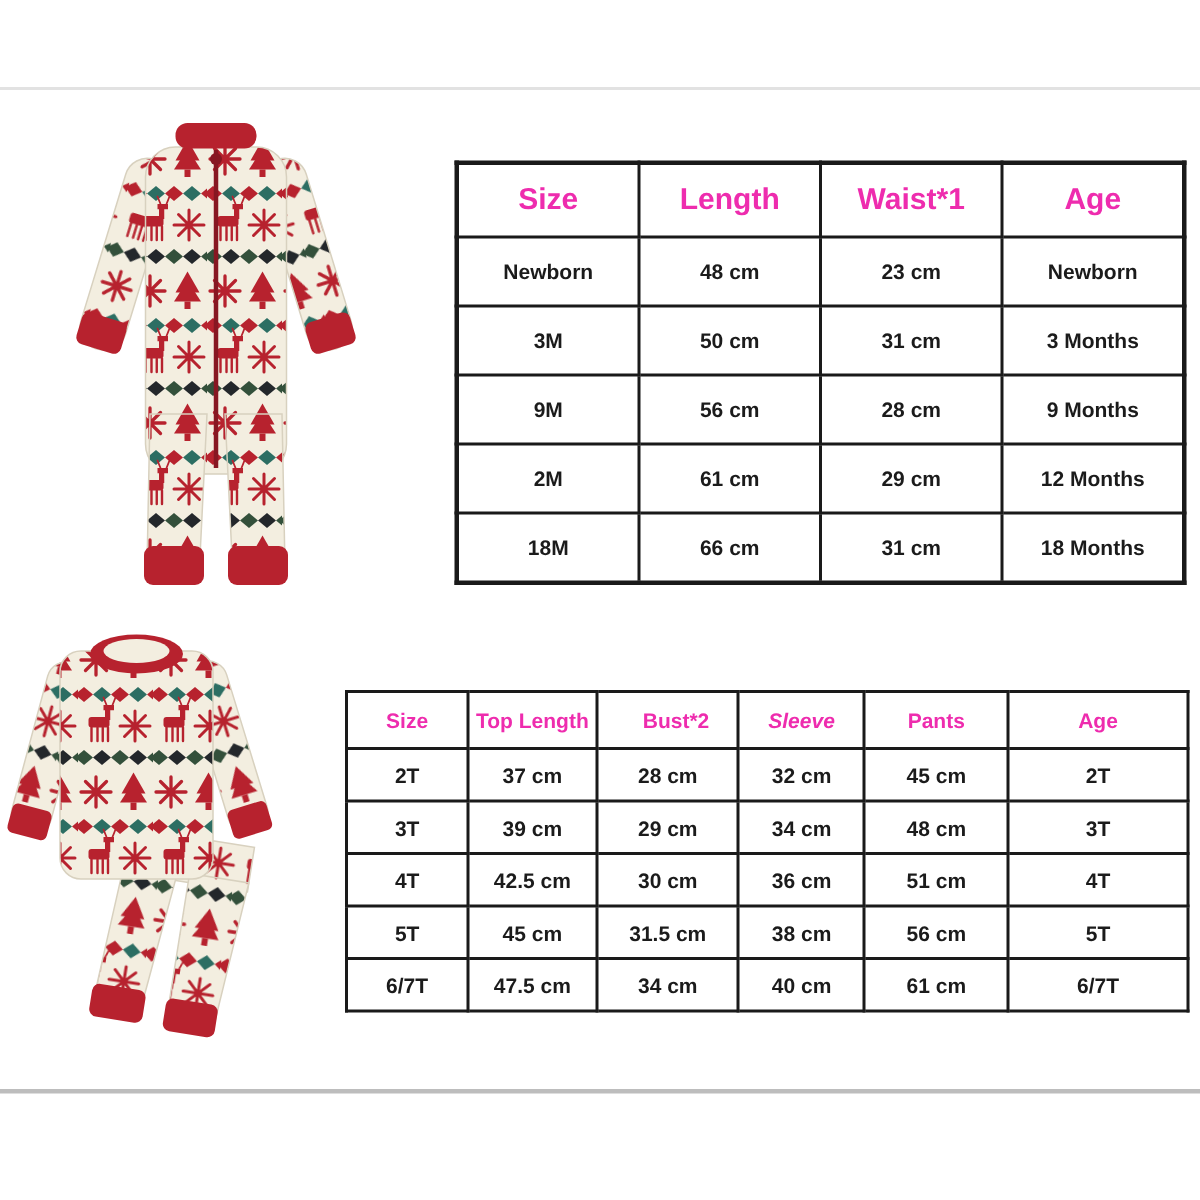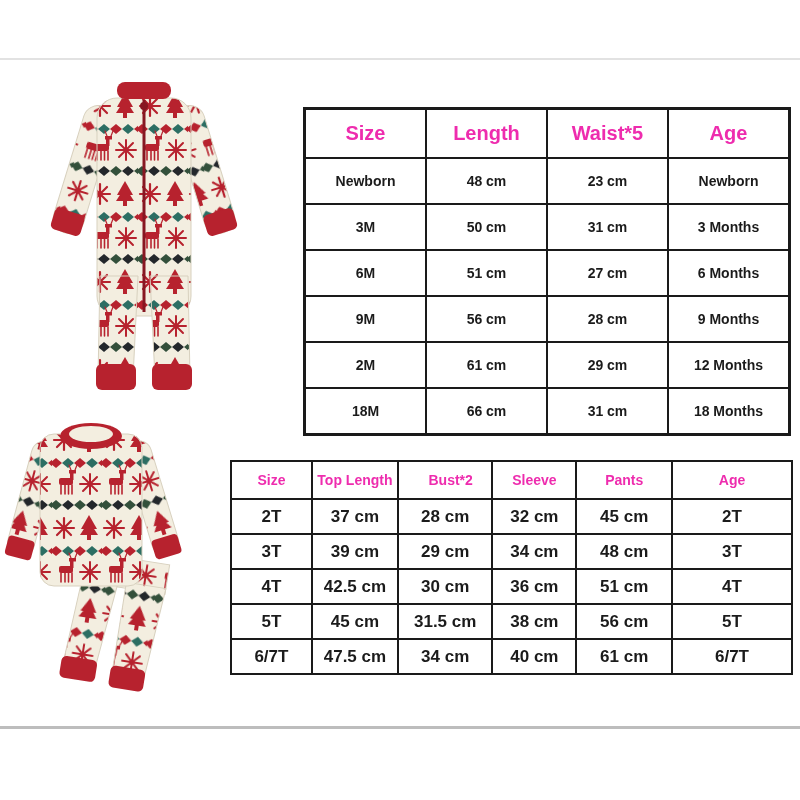--- a/index.html
+++ b/index.html
@@ -31,25 +31,25 @@
     text-align:center;font-weight:bold;color:var(--table-text);
   }
   .chart1{left:303px;top:107px;width:488px;border:3px solid var(--table-border);}
   .chart1 th,.chart1 td{border:2px solid var(--table-border);overflow:hidden;}
   .chart1 th{height:45px;font-size:20px;color:var(--header-magenta);}
   .chart1 td{height:42px;font-size:14px;}
   .chart1 th{width:25%;}
   .chart2{left:230px;top:460px;width:563px;border:2px solid var(--table-border);}
   .chart2 th,.chart2 td{border:2px solid var(--table-border);overflow:hidden;}
   .chart2 th{height:34px;font-size:14px;color:var(--header-magenta);}
-  .chart2 td{height:31px;font-size:17px;text-align:center;}
+  .chart2 td{height:31px;font-size:14px;text-align:center;}
   .chart2 th:nth-child(1){width:14.6%;}
   .chart2 th:nth-child(2){width:15.6%;}
   .chart2 th:nth-child(3){width:15.2%;padding-left:12px;}
-  .chart2 th:nth-child(4){width:15.2%;}
+  .chart2 th:nth-child(4){width:15.2%;font-style:italic;}
   .chart2 th:nth-child(5){width:17.4%;text-align:center;}
   .chart2 th:nth-child(6){width:22%;}
   
   .g-body{fill:var(--garment-cream);stroke:#d8d1bf;stroke-width:1;}
   .f-red{fill:var(--garment-red);}
   .s-red{stroke:var(--garment-red);fill:none;stroke-linecap:round;}
   .f-green{fill:var(--garment-green);}
   .f-teal{fill:var(--garment-teal);}
   .f-dark{fill:var(--garment-dark);}
 </style>
@@ -190,42 +190,36 @@
         <ellipse cx="89" cy="24" rx="22" ry="8" style="fill:var(--garment-cream)"></ellipse>
       </g>
     </svg>
   </figure>
 
   <table class="chart chart1">
       <thead>
         <tr>
           <th>Size</th>
           <th>Length</th>
-          <th>Waist*5</th>
+          <th>Waist*1</th>
           <th>Age</th>
         </tr>
       </thead>
       <tbody>
         <tr>
           <td>Newborn</td>
           <td>48 cm</td>
           <td>23 cm</td>
           <td>Newborn</td>
         </tr>
         <tr>
           <td>3M</td>
           <td>50 cm</td>
           <td>31 cm</td>
           <td>3 Months</td>
-        </tr>
-        <tr>
-          <td>6M</td>
-          <td>51 cm</td>
-          <td>27 cm</td>
-          <td>6 Months</td>
         </tr>
         <tr>
           <td>9M</td>
           <td>56 cm</td>
           <td>28 cm</td>
           <td>9 Months</td>
         </tr>
         <tr>
           <td>2M</td>
           <td>61 cm</td>

